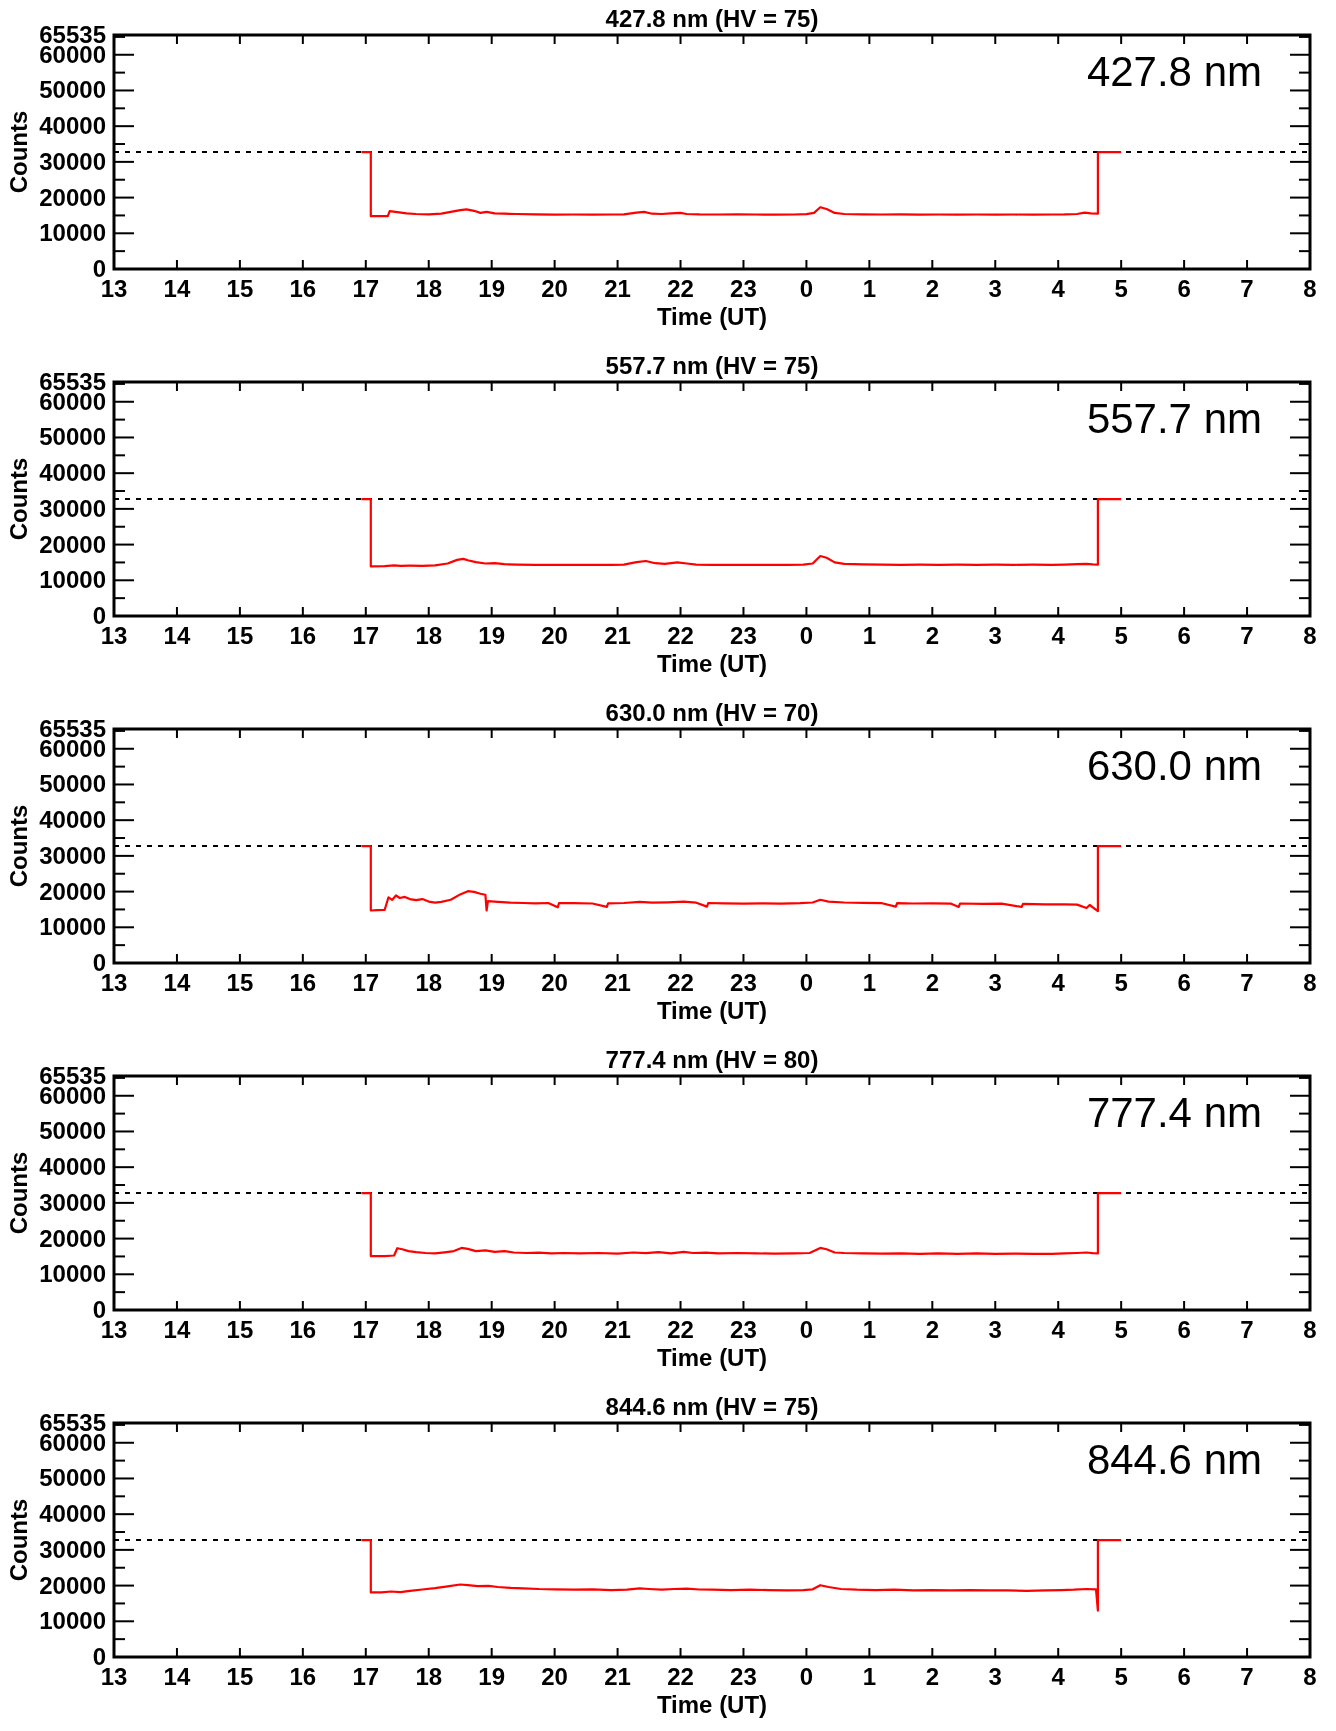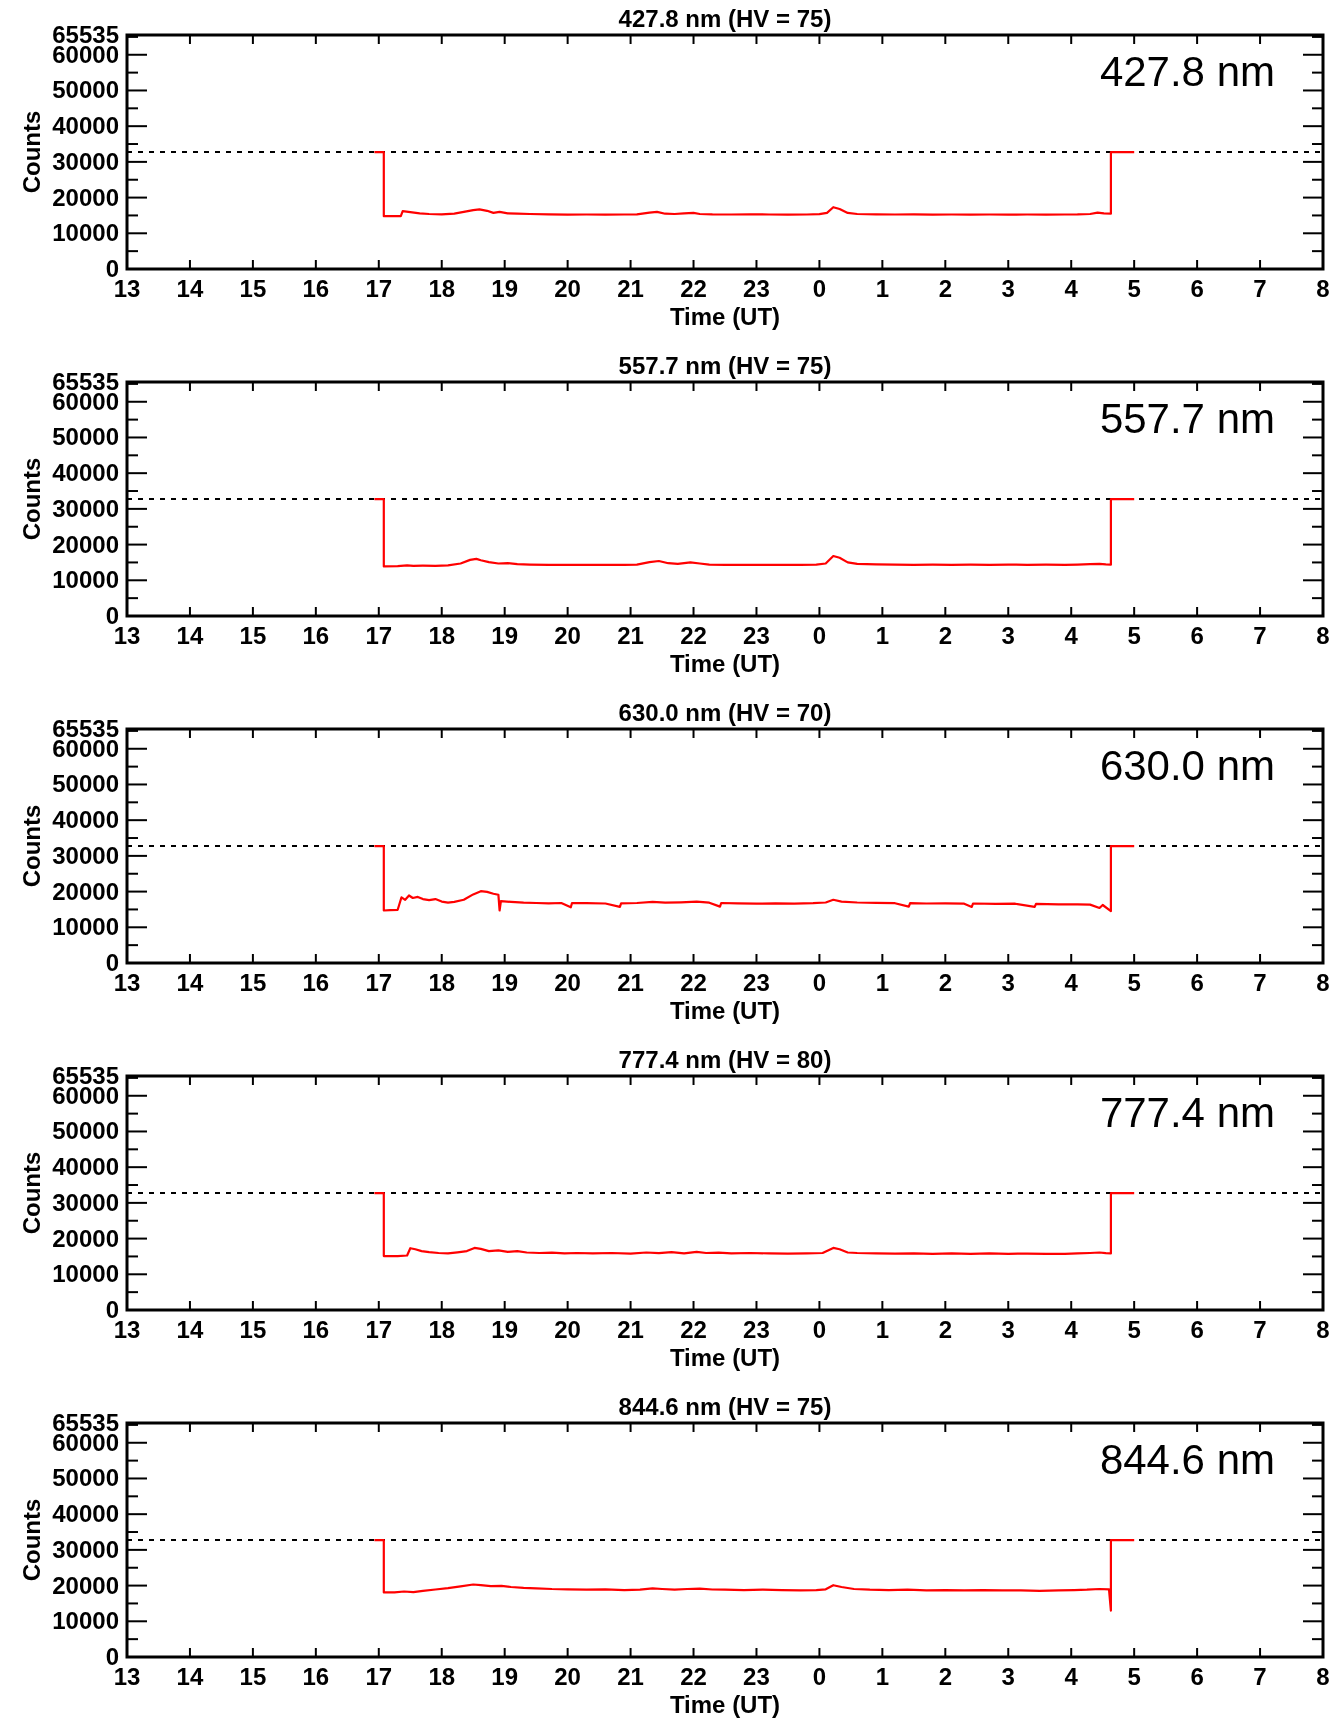--- a/index.html
+++ b/index.html
@@ -1,18 +1,18 @@
 <!DOCTYPE html>
 <html><head>
 <meta charset="utf-8">
 <style>
   html,body{margin:0;padding:0;background:#ffffff;}
   body{width:1336px;height:1731px;position:relative;overflow:hidden;}
   .figure{position:absolute;inset:0;}
-  .panel{position:absolute;left:13px;width:1148px;height:347px;}
+  .panel{position:absolute;left:0;width:1148px;height:347px;}
   svg{display:block;}
   text{font-family:"Liberation Sans","DejaVu Sans",sans-serif;fill:#000;}
   .tick-label{font-size:24px;font-weight:bold;}
   .title-label{font-size:24px;font-weight:bold;}
   .axis-label{font-size:24px;font-weight:bold;}
   .annotation-label{font-size:42px;font-weight:normal;}
 </style>
 </head>
 <body>
 

